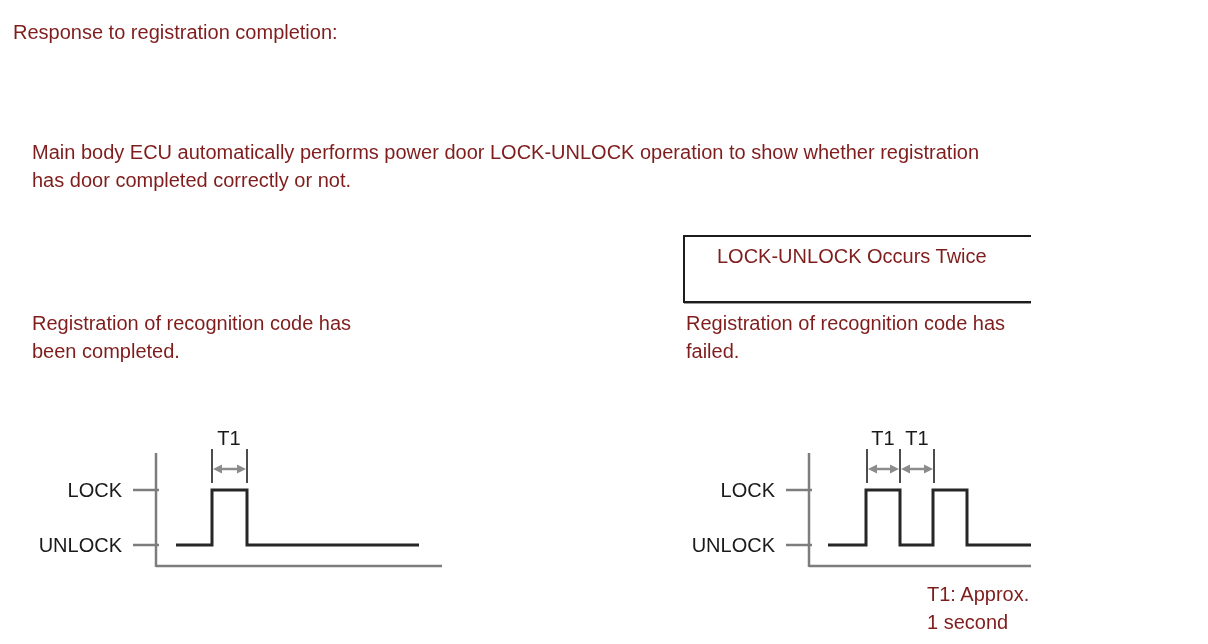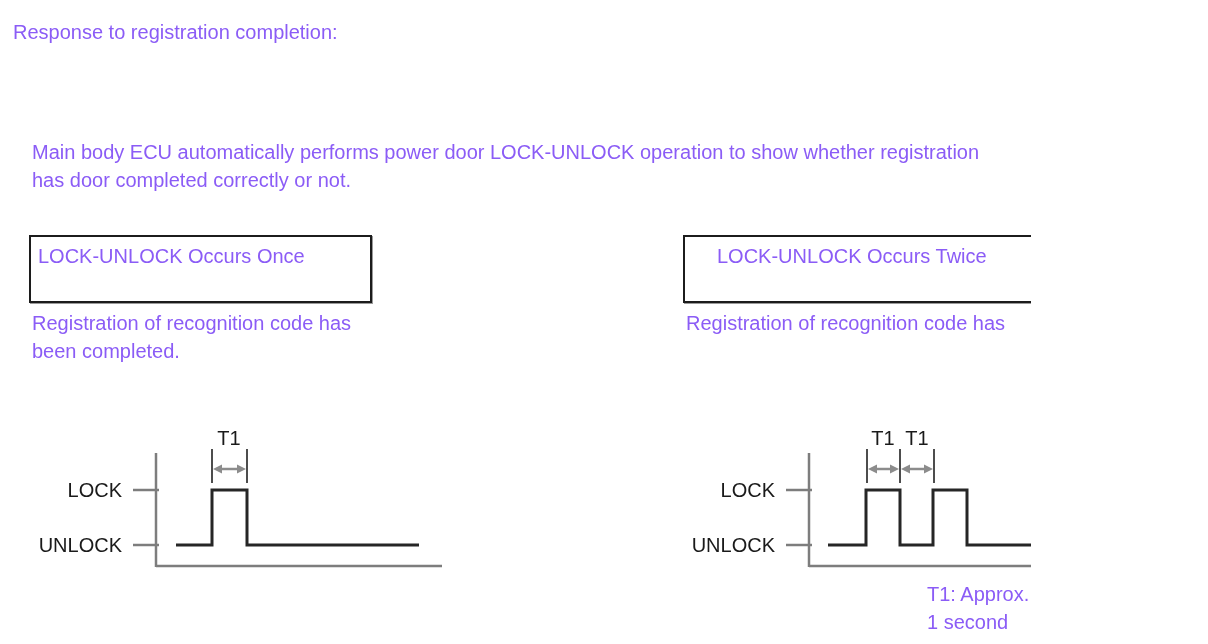--- a/index.html
+++ b/index.html
@@ -1,21 +1,21 @@
 <!DOCTYPE html>
 <html><head>
 <meta charset="utf-8">
 <style>
   html, body { margin: 0; padding: 0; background: #ffffff; }
   .page {
     position: relative;
     width: 1031px;
     height: 644px;
     background: #ffffff;
-    color: #8b5cf6;
+    color: #7f1d1d;
     font-family: "Liberation Sans", "DejaVu Sans", sans-serif;
     font-size: 20px;
     line-height: 28px;
     overflow: hidden;
     text-decoration: underline;
   }
   .abs { position: absolute; }
   .title { left: 13px; top: 18px; }
   .intro { left: 32px; top: 105px; margin-top: 33px; }
   .result-box {
@@ -45,35 +45,33 @@
 
 <div class="page">
 
   <div class="abs title">Response to registration completion:</div>
 
   <div class="abs intro">
     <div>Main body ECU automatically performs power door LOCK-UNLOCK operation to show whether registration</div>
     <div>has door completed correctly or not.</div>
   </div>
 
-  <div class="abs result-box left">
-    <span>LOCK-UNLOCK Occurs Once</span>
-  </div>
 
   <div class="abs result-box right">
     <span>LOCK-UNLOCK Occurs Twice</span>
   </div>
 
   <div class="abs caption left">
     <div>Registration of recognition code has</div>
     <div>been completed.</div>
   </div>
 
   <div class="abs caption right">
     <div>Registration of recognition code has</div>
+    <div>failed.</div>
   </div>
 
   <svg class="abs" style="left:20px; top:423px;" width="430" height="150" viewBox="0 0 430 150">
     <g stroke="#7d7d7d" stroke-width="2.5">
       <line x1="136" y1="30" x2="136" y2="144"></line>
       <line x1="136" y1="143" x2="422" y2="143"></line>
       <line x1="113" y1="67" x2="139" y2="67"></line>
       <line x1="113" y1="122" x2="139" y2="122"></line>
     </g>
     <text x="102" y="74" text-anchor="end">LOCK</text>

